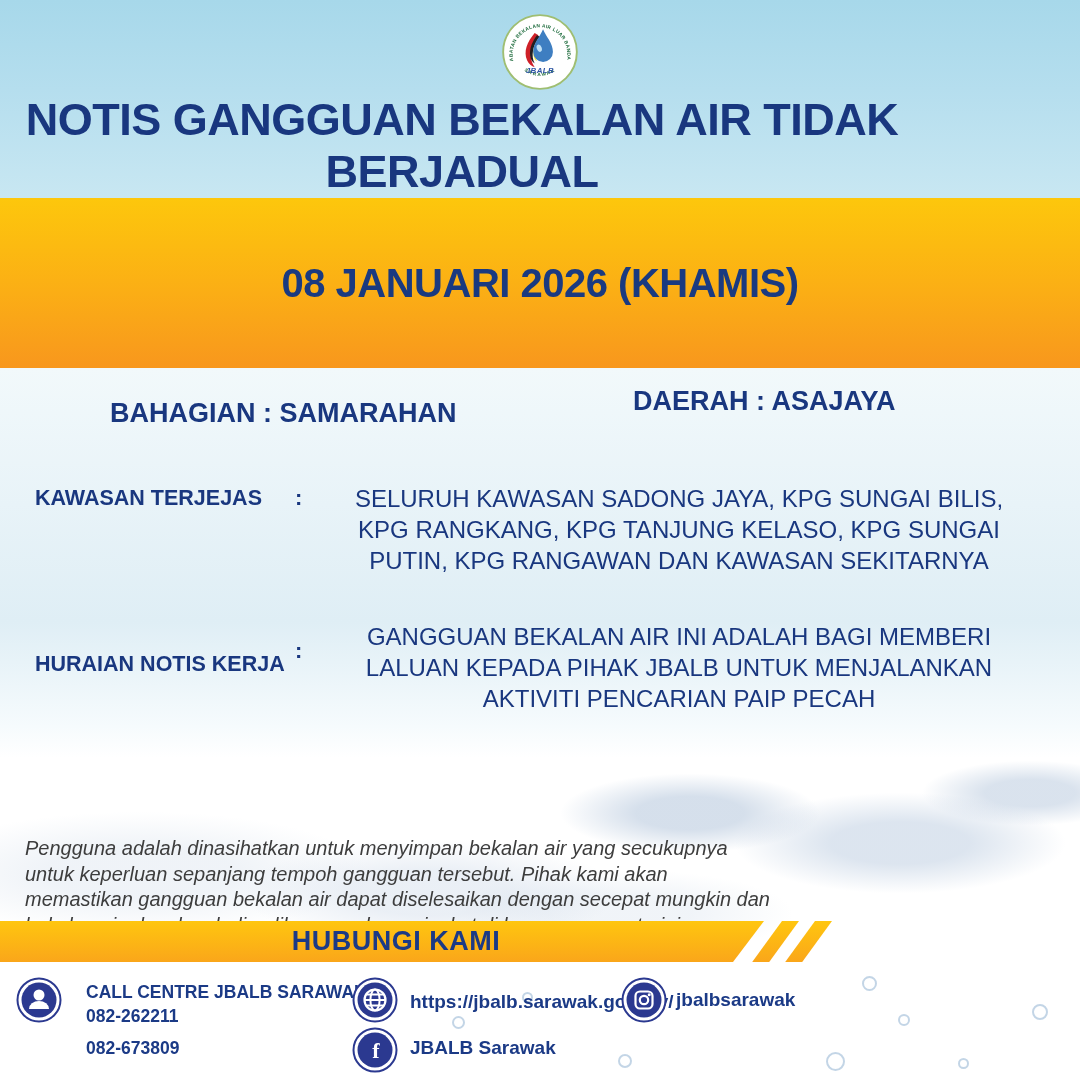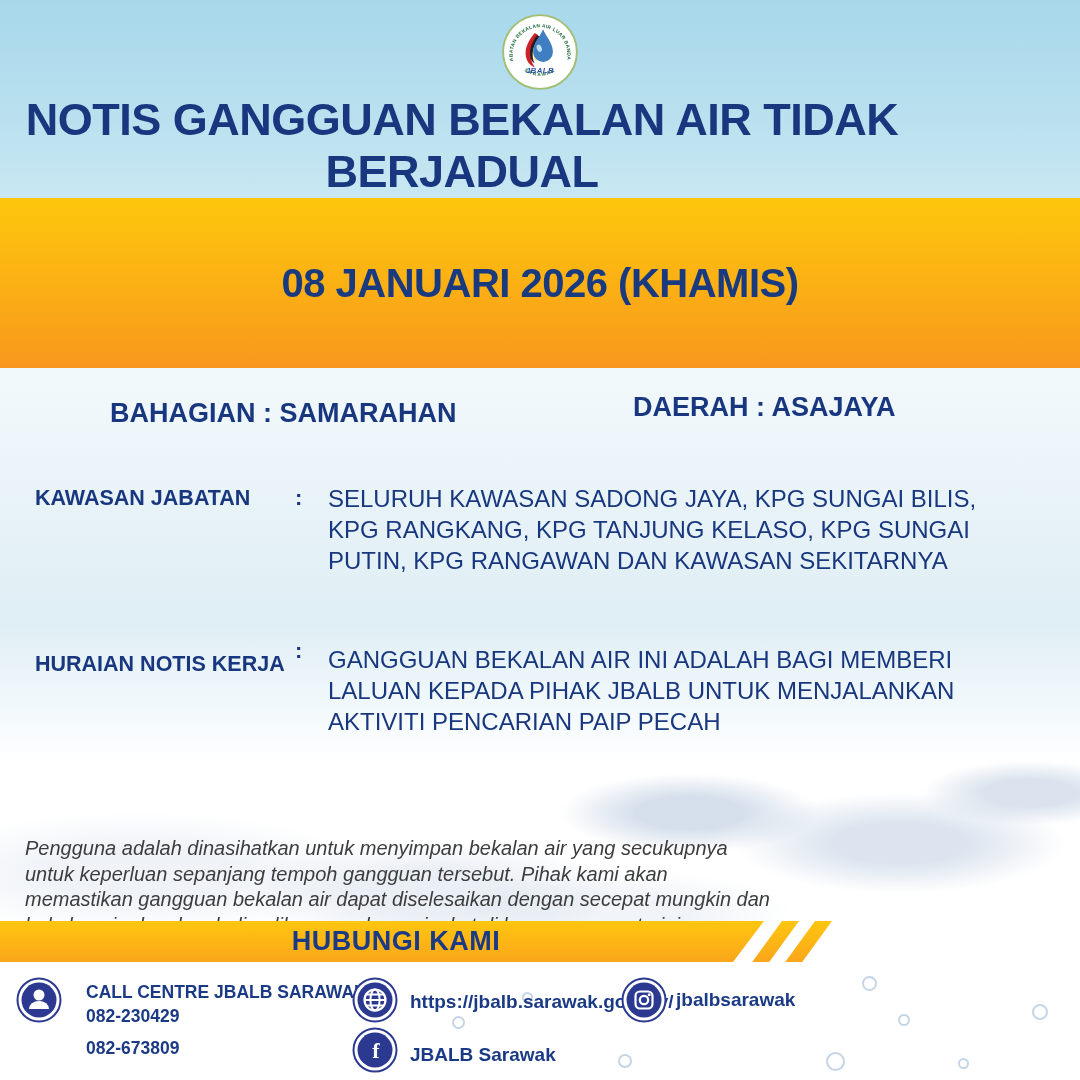--- a/index.html
+++ b/index.html
@@ -14,23 +14,23 @@
   .title{position:absolute;left:0;top:94px;width:924px;text-align:center;
     font-size:45px;font-weight:bold;letter-spacing:-0.5px;color:#19377F;margin:0;}
   
   .banner{position:absolute;left:0;top:198px;width:1080px;height:170px;
     background:linear-gradient(180deg,#FDC70C 0%,#FBAE15 55%,#F8971D 100%);
     display:flex;flex-direction:row;align-items:center;justify-content:center;gap:9px;}
   .banner div{font-size:40px;font-weight:bold;color:#1A3A80;letter-spacing:-0.5px;}
   
   .main{position:absolute;left:0;top:368px;width:1080px;height:390px;
     background:linear-gradient(180deg,#F2F9FB 0%,#E8F3F8 35%,#DFEEF5 65%,#F6FBFD 92%,#FFFFFF 100%);}
-  .navy{color:#19377F;}
+  .navy{color:#19377F;text-align:center;}
   .region-bahagian{position:absolute;left:110px;top:30px;font-size:27px;font-weight:bold;}
-  .region-daerah{position:absolute;left:633px;top:24px;font-size:27px;font-weight:bold;}
+  .region-daerah{position:absolute;left:633px;top:18px;font-size:27px;font-weight:bold;}
   .info-label{position:absolute;left:35px;font-size:21.5px;font-weight:bold;}
   .info-colon{position:absolute;left:295px;font-size:22px;font-weight:bold;}
   .info-value{position:absolute;left:328px;width:702px;font-size:24px;font-weight:normal;line-height:31px;}
   
   .splash{position:absolute;left:0;top:758px;width:1080px;height:322px;background:#fff;}
   .splash-texture{position:absolute;inset:0;background:
     radial-gradient(180px 55px at 690px 55px, rgba(172,192,216,.50) 0 30%, rgba(172,192,216,0) 72%),
     radial-gradient(230px 70px at 900px 85px, rgba(178,197,220,.45) 0 30%, rgba(178,197,220,0) 72%),
     radial-gradient(150px 45px at 1030px 35px, rgba(172,192,216,.45) 0 30%, rgba(172,192,216,0) 72%),
     radial-gradient(260px 75px at 430px 135px, rgba(196,210,228,.35) 0 30%, rgba(196,210,228,0) 72%),
@@ -82,29 +82,29 @@
 
   <div class="banner">
     <div>08 JANUARI 2026 (KHAMIS)</div>
   </div>
 
   <div class="main">
     <div class="region-bahagian navy">BAHAGIAN : SAMARAHAN</div>
     <div class="region-daerah navy">DAERAH : ASAJAYA</div>
 
     <div>
-      <div class="info-label navy" style="top:118px">KAWASAN JABATAN</div>
+      <div class="info-label navy" style="top:118px">KAWASAN TERJEJAS</div>
       <div class="info-colon navy" style="top:117px">:</div>
       <div class="info-value navy" style="top:115px">SELURUH KAWASAN SADONG JAYA, KPG SUNGAI BILIS, KPG RANGKANG, KPG TANJUNG KELASO, KPG SUNGAI PUTIN, KPG RANGAWAN DAN KAWASAN SEKITARNYA</div>
     </div>
 
     <div>
       <div class="info-label navy" style="top:284px">HURAIAN NOTIS KERJA</div>
       <div class="info-colon navy" style="top:270px">:</div>
-      <div class="info-value navy" style="top:276px">GANGGUAN BEKALAN AIR INI ADALAH BAGI MEMBERI LALUAN KEPADA PIHAK JBALB UNTUK MENJALANKAN AKTIVITI PENCARIAN PAIP PECAH</div>
+      <div class="info-value navy" style="top:253px">GANGGUAN BEKALAN AIR INI ADALAH BAGI MEMBERI LALUAN KEPADA PIHAK JBALB UNTUK MENJALANKAN AKTIVITI PENCARIAN PAIP PECAH</div>
     </div>
   </div>
 
   <div class="splash">
     <div class="splash-texture"></div>
     <div class="bubble" style="left:862px;top:218px;width:11px;height:11px"></div>
     <div class="bubble" style="left:898px;top:256px;width:8px;height:8px"></div>
     <div class="bubble" style="left:826px;top:294px;width:15px;height:15px"></div>
     <div class="bubble" style="left:958px;top:300px;width:7px;height:7px"></div>
     <div class="bubble" style="left:1032px;top:246px;width:12px;height:12px"></div>
@@ -121,21 +121,21 @@
     <div class="stripe" style="left:815px"></div>
 
     <svg class="cicon" style="left:16px;top:219px" viewBox="0 0 46 46">
       <circle cx="23" cy="23" r="21.5" fill="#fff" stroke="#2B3990" stroke-width="2"></circle>
       <circle cx="23" cy="23" r="17.5" fill="#2B3990"></circle>
       <circle cx="23" cy="18" r="5.5" fill="#fff"></circle>
       <path d="M13,32 a10,8 0 0 1 20,0 Z" fill="#fff"></path>
     </svg>
     <div class="contact-text phone-block" style="left:86px;top:222px">
       <div>CALL CENTRE JBALB SARAWAK</div>
-      <div>082-230429</div>
+      <div>082-262211</div>
     </div>
 
     <div class="contact-text phone-block" style="left:86px;top:278px">
       <div>082-673809</div>
     </div>
 
     <div>
       <svg class="cicon" style="left:352px;top:219px" viewBox="0 0 46 46">
         <circle cx="23" cy="23" r="21.5" fill="#fff" stroke="#2B3990" stroke-width="2"></circle>
         <circle cx="23" cy="23" r="17.5" fill="#2B3990"></circle>
@@ -147,21 +147,21 @@
       </svg>
       <div class="contact-text link-text" style="left:410px;top:233px">https://jbalb.sarawak.gov.my/</div>
     </div>
 
     <div>
       <svg class="cicon" style="left:352px;top:269px" viewBox="0 0 46 46">
         <circle cx="23" cy="23" r="21.5" fill="#fff" stroke="#2B3990" stroke-width="2"></circle>
         <circle cx="23" cy="23" r="17.5" fill="#2B3990"></circle>
         <text x="24" y="31" text-anchor="middle" font-family="Liberation Serif,serif" font-size="22" font-weight="bold" fill="#fff">f</text>
       </svg>
-      <div class="contact-text link-text" style="left:410px;top:286px">JBALB Sarawak</div>
+      <div class="contact-text link-text" style="left:410px;top:279px">JBALB Sarawak</div>
     </div>
 
     <div>
       <svg class="cicon" style="left:621px;top:219px" viewBox="0 0 46 46">
         <circle cx="23" cy="23" r="21.5" fill="#fff" stroke="#2B3990" stroke-width="2"></circle>
         <circle cx="23" cy="23" r="17.5" fill="#2B3990"></circle>
         <rect x="14.5" y="14.5" width="17" height="17" rx="4.5" fill="none" stroke="#fff" stroke-width="2.2"></rect>
         <circle cx="23" cy="23" r="4.2" fill="none" stroke="#fff" stroke-width="2.2"></circle>
         <circle cx="28.2" cy="17.8" r="1.5" fill="#fff"></circle>
       </svg>

